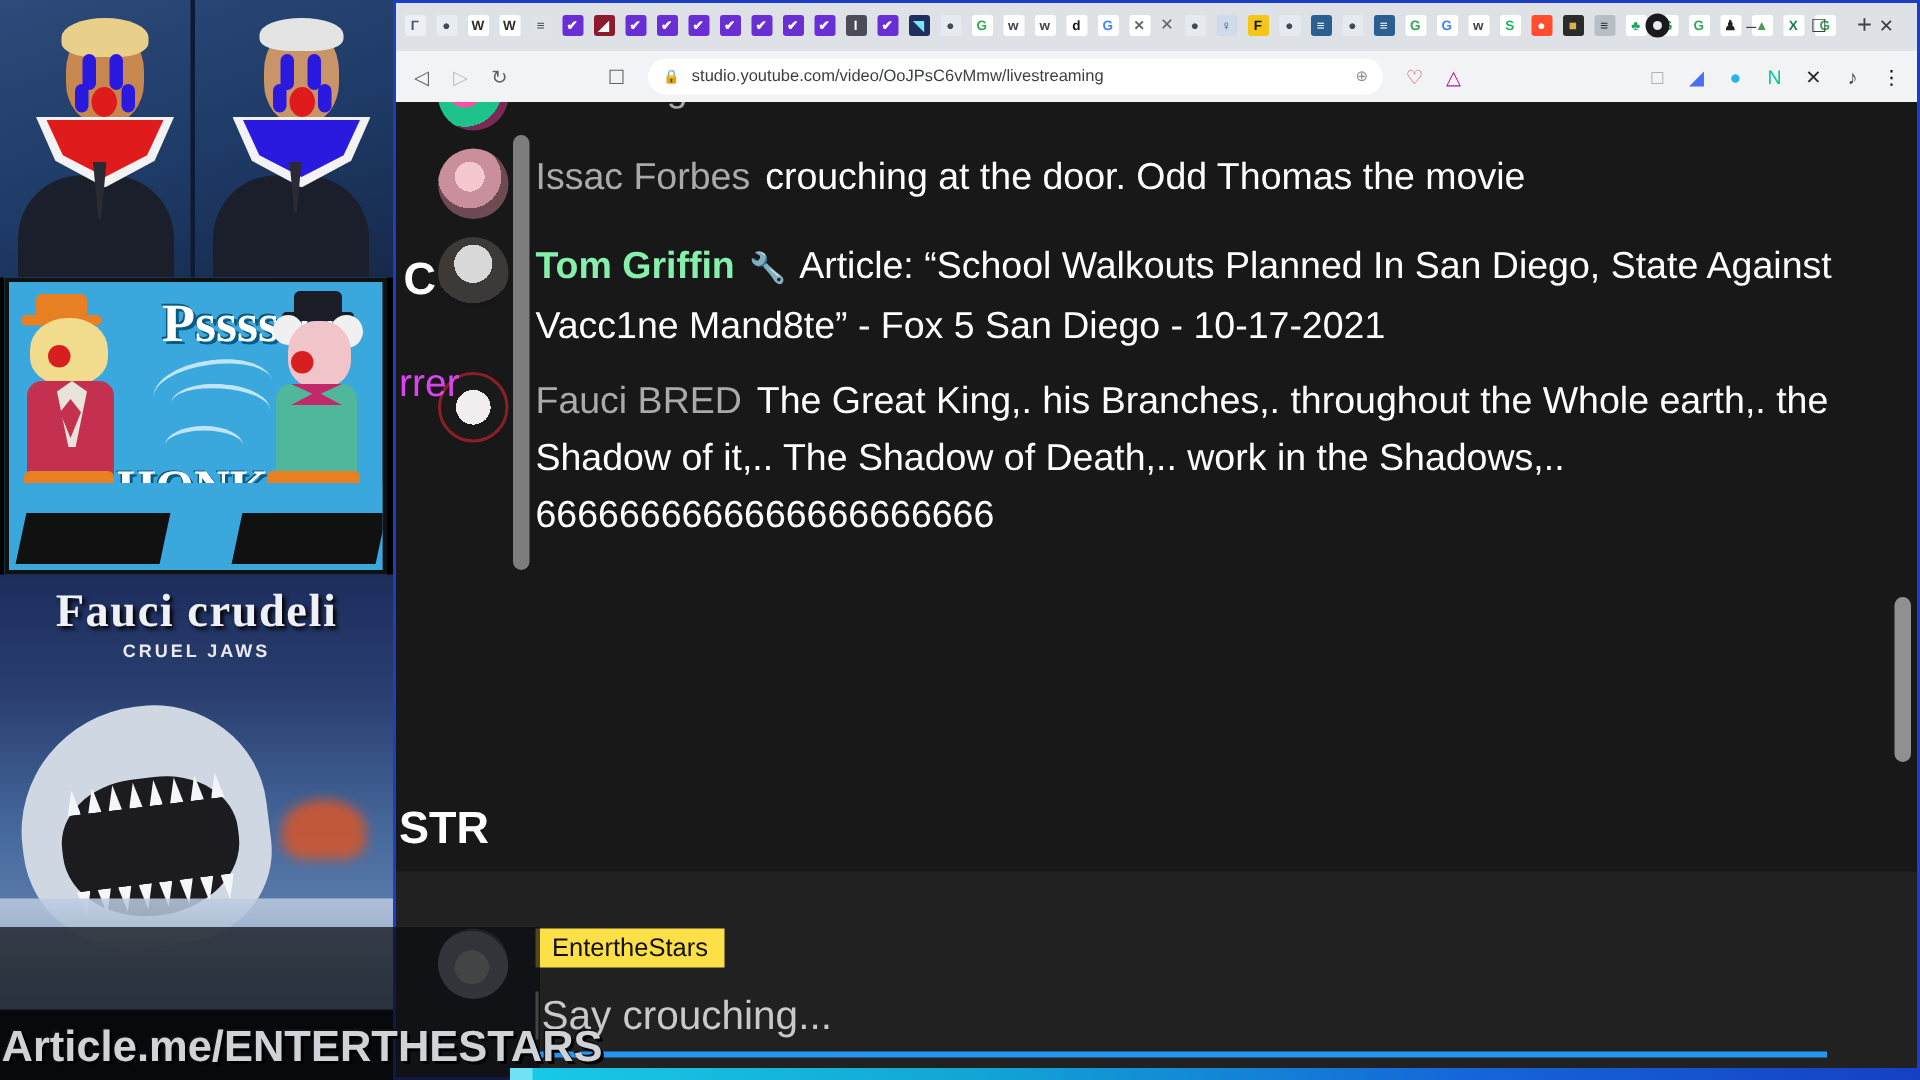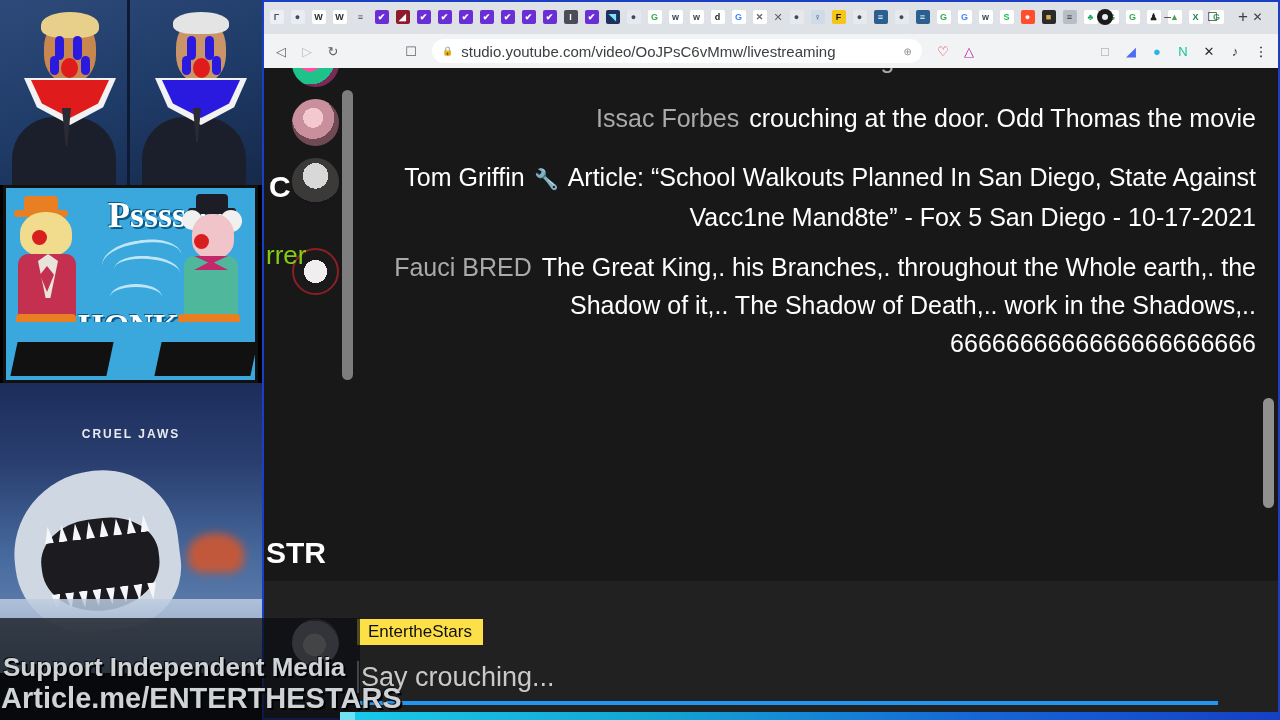--- a/index.html
+++ b/index.html
@@ -66,50 +66,50 @@
     justify-content:center; color:#5f6368; font-size:13px; flex:0 0 26px;
   }
   .nav-btn.disabled { color:#bdc1c6; }
   .omnibox {
     flex:1; height:24px; background:#fff; border-radius:12px;
     display:flex; align-items:center; padding:0 10px; margin:0 8px;
     min-width:0;
   }
   .lock-icon { font-size:9px; color:#5f6368; margin-right:8px; flex:0 0 auto; }
   .url-text {
-    font-size:15px; color:#3c4043; white-space:nowrap; overflow:hidden;
+    font-size:11px; color:#3c4043; white-space:nowrap; overflow:hidden;
     text-overflow:ellipsis; flex:1;
   }
   .omni-right { font-size:10px; color:#8b8f94; margin-left:6px; flex:0 0 auto; }
   .tb-ext {
     width:26px; height:26px; display:flex; align-items:center;
     justify-content:center; flex:0 0 26px; font-size:13px;
   }
 
   
   .viewport {
     position:absolute; left:2px; top:68px; width:1014px; height:650px;
     background:#181818; overflow:hidden;
   }
   .chat-scroll-area { position:absolute; left:0; top:0; right:0; bottom:137px; }
 
   .comment {
-    display:flex; padding:6px 22px 6px 28px; align-items:flex-start;text-align:right;
+    display:flex; padding:6px 12px 6px 28px; align-items:flex-start;
   }
   .avatar {
     width:47px; height:47px; border-radius:50%; flex:0 0 47px;
     margin-right:18px; overflow:hidden; position:relative;
     background:#3a3a3a;
   }
   .comment-body {
     flex:1; font-size:25px; line-height:38px; color:#f1f1f1;
     font-family:"Liberation Sans", sans-serif; min-width:0;
   }
   .author { font-weight:normal; color:#aaa; margin-right:10px; }
-  .author.mod { color:#ffffff; font-weight:normal; }
+  .author.mod { color:#86efac; font-weight:bold; }
   .mod-badge { color:#5e84f1; font-size:20px; margin-right:8px; }
   .msg { color:#fff; }
 
   
   .comment.clipped { padding-top:0; margin-top:-28px; }
   .comment.clipped .comment-body { color:#e6e6e6; }
 
   
   .composer {
     position:absolute; left:0; bottom:0; width:100%; height:137px;
@@ -497,21 +497,21 @@
             <div class="placeholder">Say crouching...</div>
           </div>
           <div class="underline"></div>
         </div>
       </div>
 
       <div class="sb-right"></div>
       <div class="sb-left"></div>
 
       <div class="peek" style="left:5px; top:102px;">C</div>
-      <div class="peek" style="left:2px; top:172px; font-weight:normal; font-size:26px; color:#84cc16;">rrer</div>
+      <div class="peek" style="left:2px; top:172px; font-weight:normal; font-size:26px; color:#d946ef;">rrer</div>
       <div class="peek" style="left:2px; top:468px;">STR</div>
     </div>
 
     <div class="browser-frame-edge"></div>
   </div>
 
   <div class="overlay">
 
     <div class="debate">
       <div class="debate-split"></div>
@@ -577,20 +577,21 @@
         <div style="position:absolute;left:188px;top:68px;width:34px;height:14px;background:#c2286a;clip-path:polygon(0 0,42% 46%,0 100%,100% 100%,58% 46%,100% 0);"></div>
         <div style="position:absolute;left:172px;top:126px;width:62px;height:26px;background:#e87f22;border-radius:4px;"></div>
       </div>
 
       <div class="cart-floor"></div>
       <div class="desk" style="left:8px;"></div>
       <div class="desk" style="left:152px;"></div>
     </div>
 
     <div class="jaws">
+      <div class="jaws-title">Fauci crudeli</div>
       <div class="jaws-sub">CRUEL JAWS</div>
 
       <div class="shark">
         <div class="shark-mouth">
           <div class="teeth-row down" style="top:2px;">
             <div class="tooth down"></div>
               <div class="tooth down"></div>
             <div class="tooth down"></div>
               <div class="tooth down"></div>
             <div class="tooth down"></div>
@@ -609,21 +610,20 @@
               <div class="tooth"></div>
           </div>
         </div>
       </div>
       <div style="position:absolute;right:18px;top:150px;width:56px;height:40px;background:#d8562a;border-radius:50% 50% 30% 30%;filter:blur(4px);opacity:.85;"></div>
       <div class="water"></div>
     </div>
 
     <div class="banner-bg"></div>
     <div class="banner">
-      <div class="banner-line bl2">Support Independent Media</div>
       <div class="banner-line bl3">Article.me/ENTERTHESTARS</div>
     </div>
   </div>
 
   <div class="bottom-bar-l"></div>
   <div class="bottom-bar"></div>
 
 </div>
 
 </body></html>

